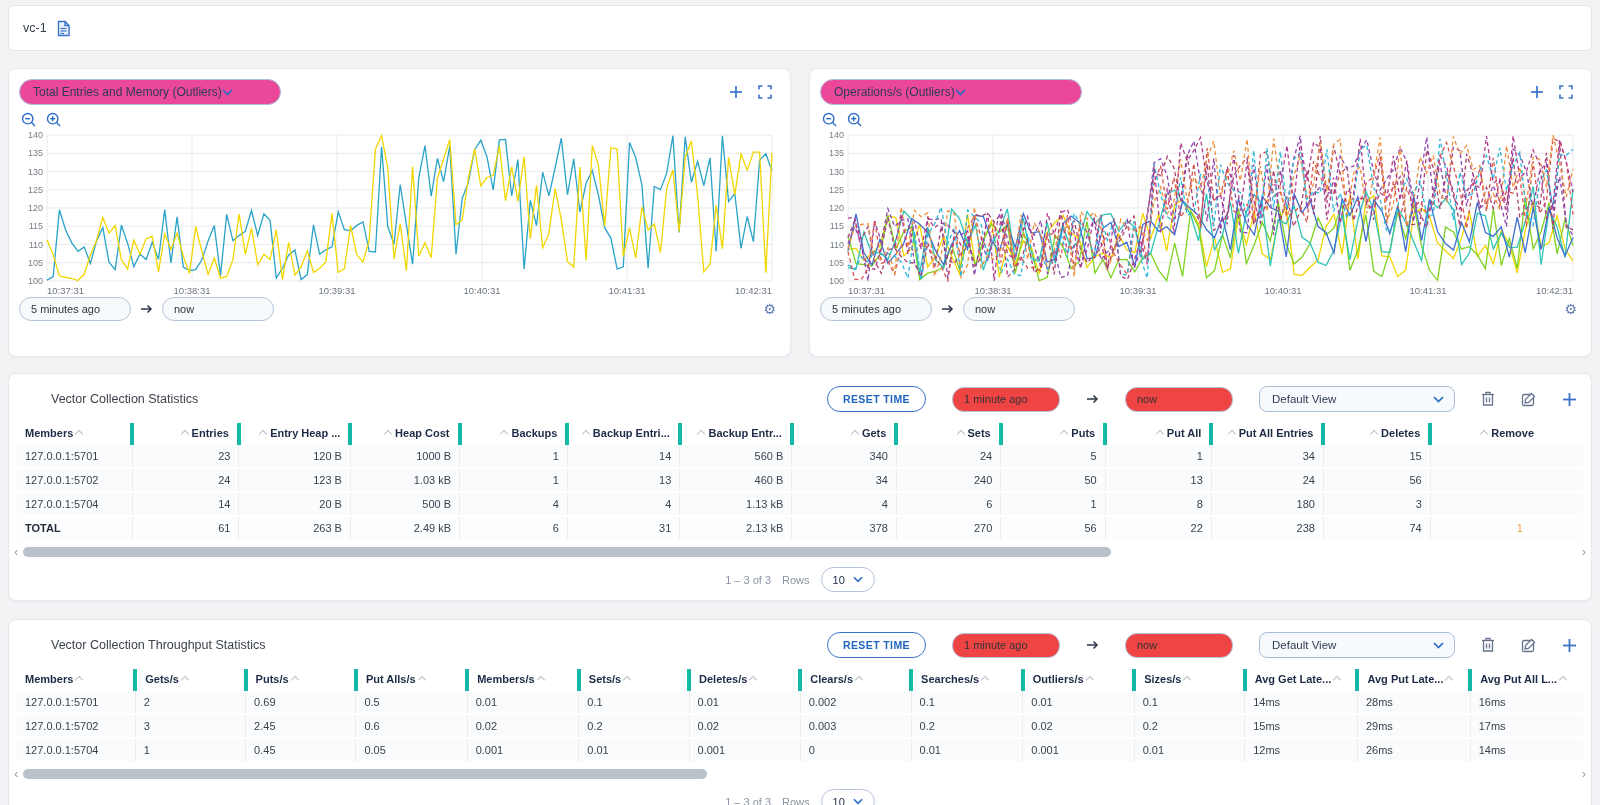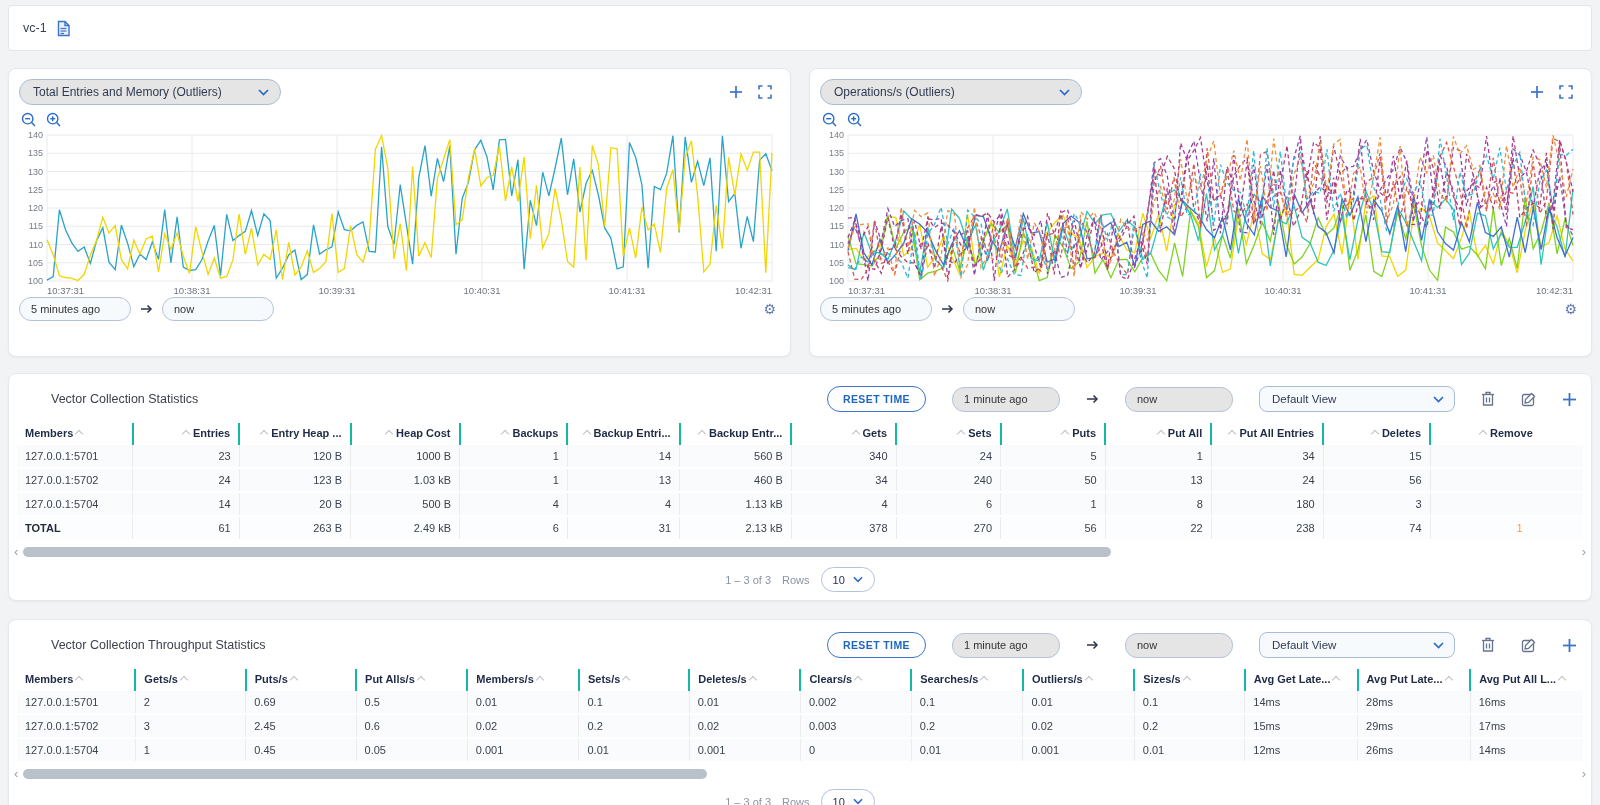--- a/index.html
+++ b/index.html
@@ -7,53 +7,53 @@
   .page { width:1600px; height:805px; padding:5px 8px; overflow:hidden; }
 
   .topbar { height:46px; background:#fff; border:1px solid #e2e5ea; border-radius:4px;
     display:flex; align-items:center; padding:0 14px; gap:9px; margin-bottom:17px; }
   .topbar-title { font-size:12.5px; color:#3a4250; }
 
   .charts-row { display:flex; gap:18px; margin-bottom:16px; }
   .chart-panel { flex:1; background:#fff; border:1px solid #e6e8ec; border-radius:8px;
     box-shadow:0 1px 2px rgba(30,40,70,.05); padding:10px 10px 6px; height:289px; }
   .panel-head { display:flex; justify-content:space-between; align-items:center; }
-  .select-pill { display:flex; align-items:center; justify-content:space-between; width:262px; height:26px;
-    border:1px solid #a9bdd9; border-radius:14px; background:#e5e5e5; padding:0 11px 0 13px;
+  .select-pill { display:flex; align-items:center; justify-content:flex-start; width:262px; height:26px;
+    border:1px solid #a9bdd9; border-radius:14px; background:#ec4899; padding:0 11px 0 13px;
     font-size:12px; color:#2f3b52; cursor:pointer; }
   .head-icons { display:flex; gap:15px; align-items:center; padding-right:8px; }
   .zoom-row { display:flex; gap:9px; margin:7px 0 1px 2px; }
   .chart { width:100%; height:168px; display:block; }
   .chart .grid { stroke:#e8eaee; stroke-width:1; }
   .chart .ytick { font:9px "Liberation Sans",sans-serif; fill:#767d88; text-anchor:end; }
   .chart .xtick { font:9.5px "Liberation Sans",sans-serif; fill:#6e757f; }
   .panel-foot { display:flex; align-items:center; gap:9px; }
   .time-input { height:24px; border:1px solid #b4c3da; border-radius:12px; background:#f7fafd;
     padding:0 11px; font-size:11px; color:#333; width:112px; font-family:"Liberation Sans",sans-serif; outline:none; }
   .gear-wrap { margin-left:auto; padding-right:4px; }
 
   .table-panel { background:#fff; border:1px solid #e6e8ec; border-radius:8px;
     box-shadow:0 1px 2px rgba(30,40,70,.05); padding:8px 0 8px; margin-bottom:18px; }
   .table-head { display:flex; align-items:center; padding:4px 14px 11px;margin-left:28px; }
   .table-title { font-size:12.5px; color:#3c424d; }
   .controls { margin-left:auto; display:flex; align-items:center; gap:26px; }
   .reset-btn { height:26px; border:1.5px solid #3b73c9; border-radius:14px; background:#fff; color:#1f66c0;
     font-weight:700; font-size:10.5px; letter-spacing:.4px; padding:0 15px; cursor:pointer;
     font-family:"Liberation Sans",sans-serif; }
-  .ctrl-input { height:25px; border:1px solid #b4c3da; border-radius:12px; background:#e5e5e5;
+  .ctrl-input { height:25px; border:1px solid #b4c3da; border-radius:12px; background:#ef4444;
     padding:0 11px; font-size:11px; color:#333; width:108px; font-family:"Liberation Sans",sans-serif; outline:none; }
   .view-select { display:flex; align-items:center; justify-content:space-between; width:196px; height:26px;
     border:1px solid #a9bdd9; border-radius:8px; background:#f7fafd; padding:0 10px 0 12px;
     font-size:11.5px; color:#2f3b52; cursor:pointer; }
   .icon-btn { background:none; border:none; cursor:pointer; padding:0; display:flex; align-items:center; }
 
   .table-scroll { margin:0 8px; overflow:hidden; }
   table.grid-table { border-collapse:collapse; table-layout:fixed; }
   .grid-table th { font-size:11px; font-weight:700; color:#1e2b47; padding:4px 8px; height:21px;
-    white-space:nowrap; border-left:2px solid #14b8a6; text-align:left; overflow:hidden; }
+    white-space:nowrap; border-left:4px solid #14b8a6; text-align:left; overflow:hidden; }
   .grid-table th:first-child { border-left:none; }
   .grid-table td { font-size:11px; color:#3a4250; padding:5px 8px; height:23px; white-space:nowrap;
     border-left:1px solid #ececec; background:#fafbfc; overflow:hidden; }
   .grid-table td:first-child { border-left:none; }
   .grid-table tbody tr { border-top:2px solid #fff; }
   .al-right { text-align:right !important; }
   .al-left { text-align:left !important; }
   .clip-col { padding-left:46px !important; }
   .total-row td { border-top:1px solid #d6d8dc; background:#fcfdfe; }
   .total-row td:first-child { font-weight:700; color:#242c3a; }

